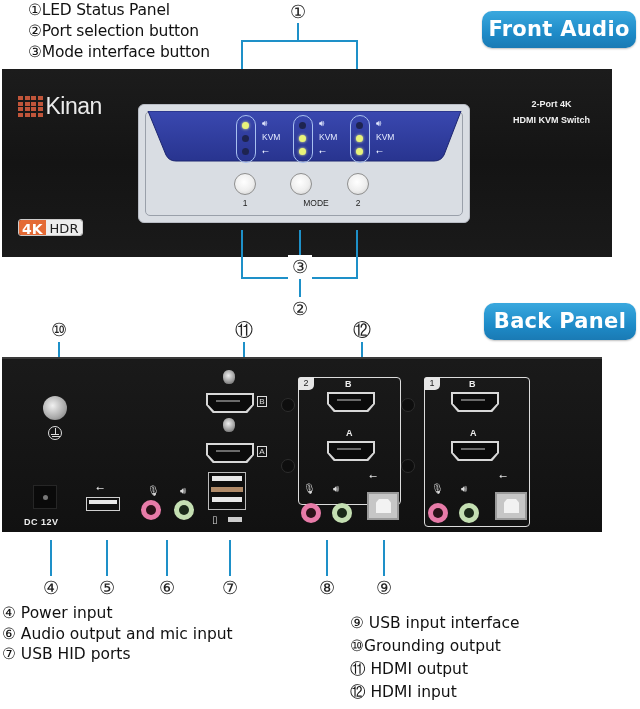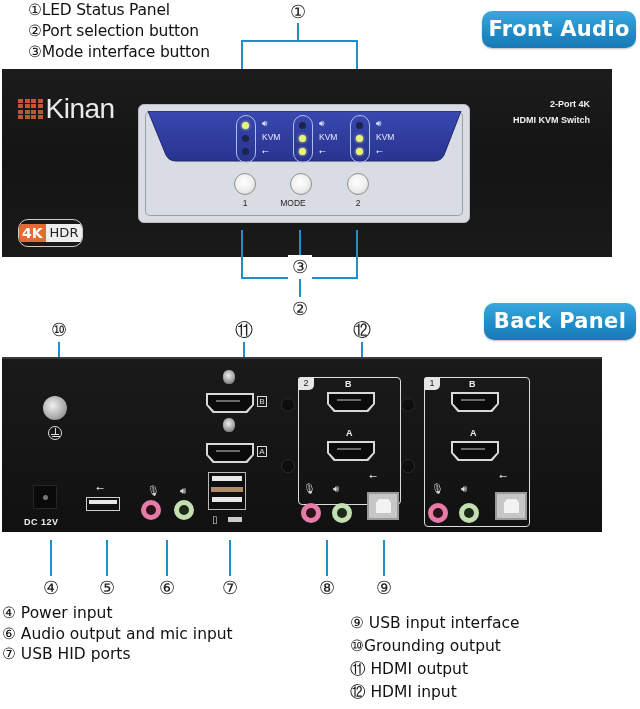--- a/index.html
+++ b/index.html
@@ -31,23 +31,23 @@
   .line { background: #1e90c8; }
 
   
   .front-device {
     left: 2px; top: 69px; width: 610px; height: 188px;
     background: linear-gradient(180deg, #1c1c1c 0%, #141414 50%, #1a1a1a 100%);
   }
   .logo { left: 16px; top: 24px; display: flex; align-items: center; }
   .logo-grid { display: grid; grid-template-columns: repeat(4, 5px); grid-gap: 1.5px; margin-right: 3px; }
   .logo-grid span { width: 5px; height: 4px; background: #c0553a; display: block; }
-  .logo-text { color: #eaeaea; font-size: 28px; font-family: "Liberation Sans", sans-serif; letter-spacing: -0.5px; }
-  .product-name { right: 22px; top: 27px; text-align: right; color: #f2f2f2; font-weight: bold; font-size: 9px; line-height: 16px; font-family: "Liberation Sans", sans-serif; }
-  .badge-4k { left: 16px; top: 150px; height: 28px; display: flex; border-radius: 10px; overflow: hidden; border: 1px solid #ccc; align-items: center; }
+  .logo-text { color: #eaeaea; font-size: 23px; font-family: "Liberation Sans", sans-serif; letter-spacing: -0.5px; }
+  .product-name { right: 22px; top: 27px; text-align: center; color: #f2f2f2; font-weight: bold; font-size: 9px; line-height: 16px; font-family: "Liberation Sans", sans-serif; }
+  .badge-4k { left: 16px; top: 150px; height: 17px; display: flex; border-radius: 3px; overflow: hidden; border: 1px solid #ccc; }
   .badge-4k .k { background: #e46a35; color: #fff; font-weight: bold; font-size: 14px; padding: 0 3px; line-height: 18px; }
   .badge-4k .h { background: #eee; color: #222; font-size: 13px; padding: 0 4px; line-height: 18px; }
 
   .face { left: 136px; top: 35px; width: 332px; height: 119px; background: #d9dde3; border-radius: 6px; border: 1px solid #b8bcc4; }
   .face-inner-border { left: 6px; top: 6px; width: 318px; height: 105px; border: 1px solid #9aa0aa; border-radius: 5px; }
   .blue-band { left: 7px; top: 6px; width: 317px; height: 51px; }
   .led-group { top: 10px; width: 82px; height: 48px; }
   .led-pill { left: 0; top: 0; width: 20px; height: 48px; border: 1.5px solid #a8c0f0; border-radius: 10px; }
   .led { left: 5.5px; width: 7px; height: 7px; border-radius: 50%; }
   .led.on { background: #e8f37a; box-shadow: 0 0 3px #eef59a; }
@@ -177,21 +177,21 @@
       <div class="abs led on" style="top:20px;"></div>
       <div class="abs led on" style="top:33px;"></div>
       <div class="abs led-label" style="top:3px;">🔊︎</div>
       <div class="abs led-label" style="top:17px;">KVM</div>
       <div class="abs led-label" style="top:31px;">⭠</div>
     </div>
 
     <div class="abs btn-round" style="left:95px; top:68px;"></div>
     <div class="abs btn-label" style="left:91px; top:93px; width:30px;">1</div>
     <div class="abs btn-round" style="left:151px; top:68px;"></div>
-    <div class="abs btn-label" style="left:132px; top:93px; width:44px;">MODE</div>
+    <div class="abs btn-label" style="left:155px; top:93px; width:44px;">MODE</div>
     <div class="abs btn-round" style="left:208px; top:68px;"></div>
     <div class="abs btn-label" style="left:204px; top:93px; width:30px;">2</div>
   </div>
 </div>
 
 <div class="abs line" style="left:241px; top:230px; width:2px; height:48px;"></div>
 <div class="abs line" style="left:356px; top:230px; width:2px; height:48px;"></div>
 <div class="abs line" style="left:299px; top:230px; width:2px; height:28px;"></div>
 <div class="abs line" style="left:241px; top:277px; width:117px; height:2px;"></div>
 <div class="abs line" style="left:299px; top:277px; width:2px; height:20px;"></div>

